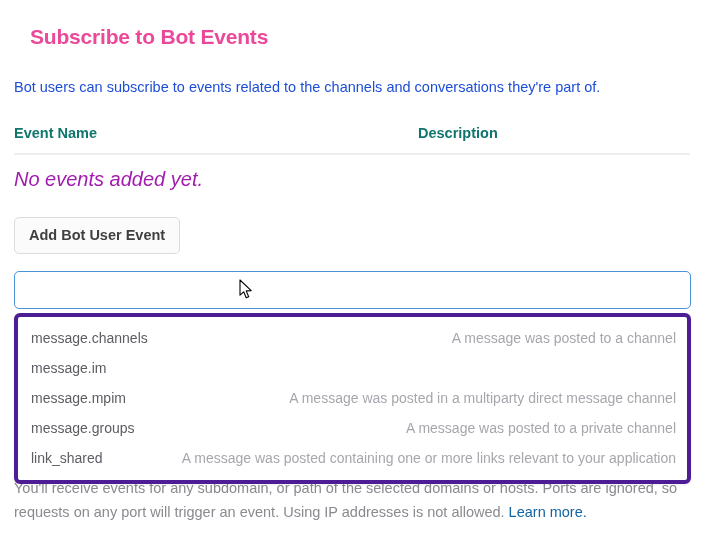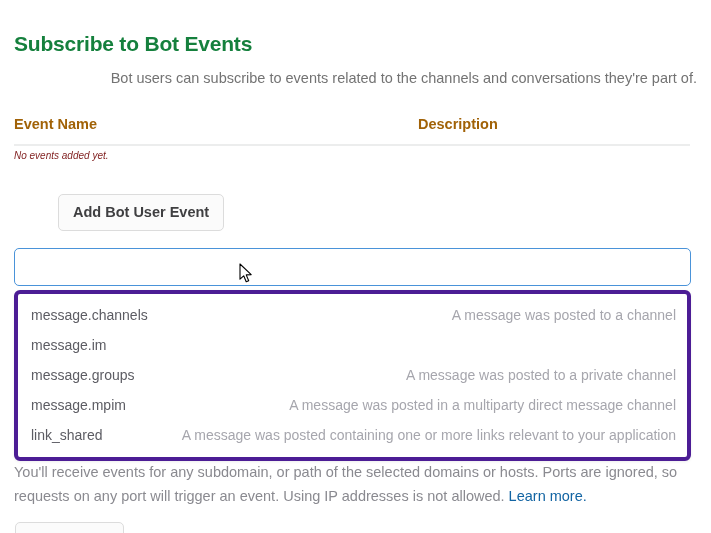--- a/index.html
+++ b/index.html
@@ -20,81 +20,79 @@
   .page {
     position: relative;
     width: 711px;
     height: 533px;
     padding: 0 14px;
     background: #ffffff;
   }
 
   
   .page-title {
-    margin: 0;
-    padding-top: 30px;
+    margin: 16px;
+    padding-top: 7px;
     font-size: 21px;
     font-weight: bold;
     letter-spacing: -0.2px;
-    color: #15803d;
+    color: #ec4899;
     line-height: 28px;
   }
   .page-subtitle {
     margin: 0;
     padding-top: 10px;
     font-size: 14.5px;
-    color: #737373;
+    color: #1d4ed8;
     line-height: 20px;
-    text-align: right;
   }
 
   
   .events-table {
     margin-top: 28px;
     width: 676px;
   }
   .table-head {
     display: flex;
     font-size: 14.5px;
     font-weight: bold;
-    color: #a16207;
+    color: #0f766e;
     padding-bottom: 12px;
   }
   .col-event-name { width: 404px; flex: none; }
   .col-description { flex: 1; }
 
   .table-divider {
     height: 2px;
     background: #eceded;
     width: 676px;
   }
 
   .empty-row {
-    font-size: 10px;
+    font-size: 20px;
     font-style: italic;
-    color: #7f1d1d;
-    padding-top: 0;
+    color: #a21caf;
+    padding-top: 14px;
     line-height: 20px;
   }
 
   
   .add-event-button {
     display: inline-block;
     margin-top: 28px;
     padding: 9px 14px 10px 14px;
     font-family: "Liberation Sans", sans-serif;
     font-size: 14.5px;
     font-weight: bold;
     color: #3f3f41;
     background: #fbfbfb;
     border: 1px solid #dcdcdc;
     border-radius: 5px;
     line-height: 16px;
     cursor: pointer;
-    margin-left: 44px;
   }
 
   
   .combo-wrap {
     position: relative;
     margin-top: 17px;
     width: 677px;
   }
   .combo-input {
     width: 677px;
@@ -244,27 +242,27 @@
       <div class="suggestion-item">
         <span class="sugg-name">message.channels</span>
         <span class="sugg-desc">A message was posted to a channel</span>
       </div>
 
       <div class="suggestion-item">
         <span class="sugg-name">message.im</span>
       </div>
 
       <div class="suggestion-item">
+        <span class="sugg-name">message.mpim</span>
+        <span class="sugg-desc">A message was posted in a multiparty direct message channel</span>
+      </div>
+
+      <div class="suggestion-item">
         <span class="sugg-name">message.groups</span>
         <span class="sugg-desc">A message was posted to a private channel</span>
-      </div>
-
-      <div class="suggestion-item">
-        <span class="sugg-name">message.mpim</span>
-        <span class="sugg-desc">A message was posted in a multiparty direct message channel</span>
       </div>
 
       <div class="suggestion-item">
         <span class="sugg-name">link_shared</span>
         <span class="sugg-desc">A message was posted containing one or more links relevant to your application</span>
       </div>
 
     </div>
   </div>
 

